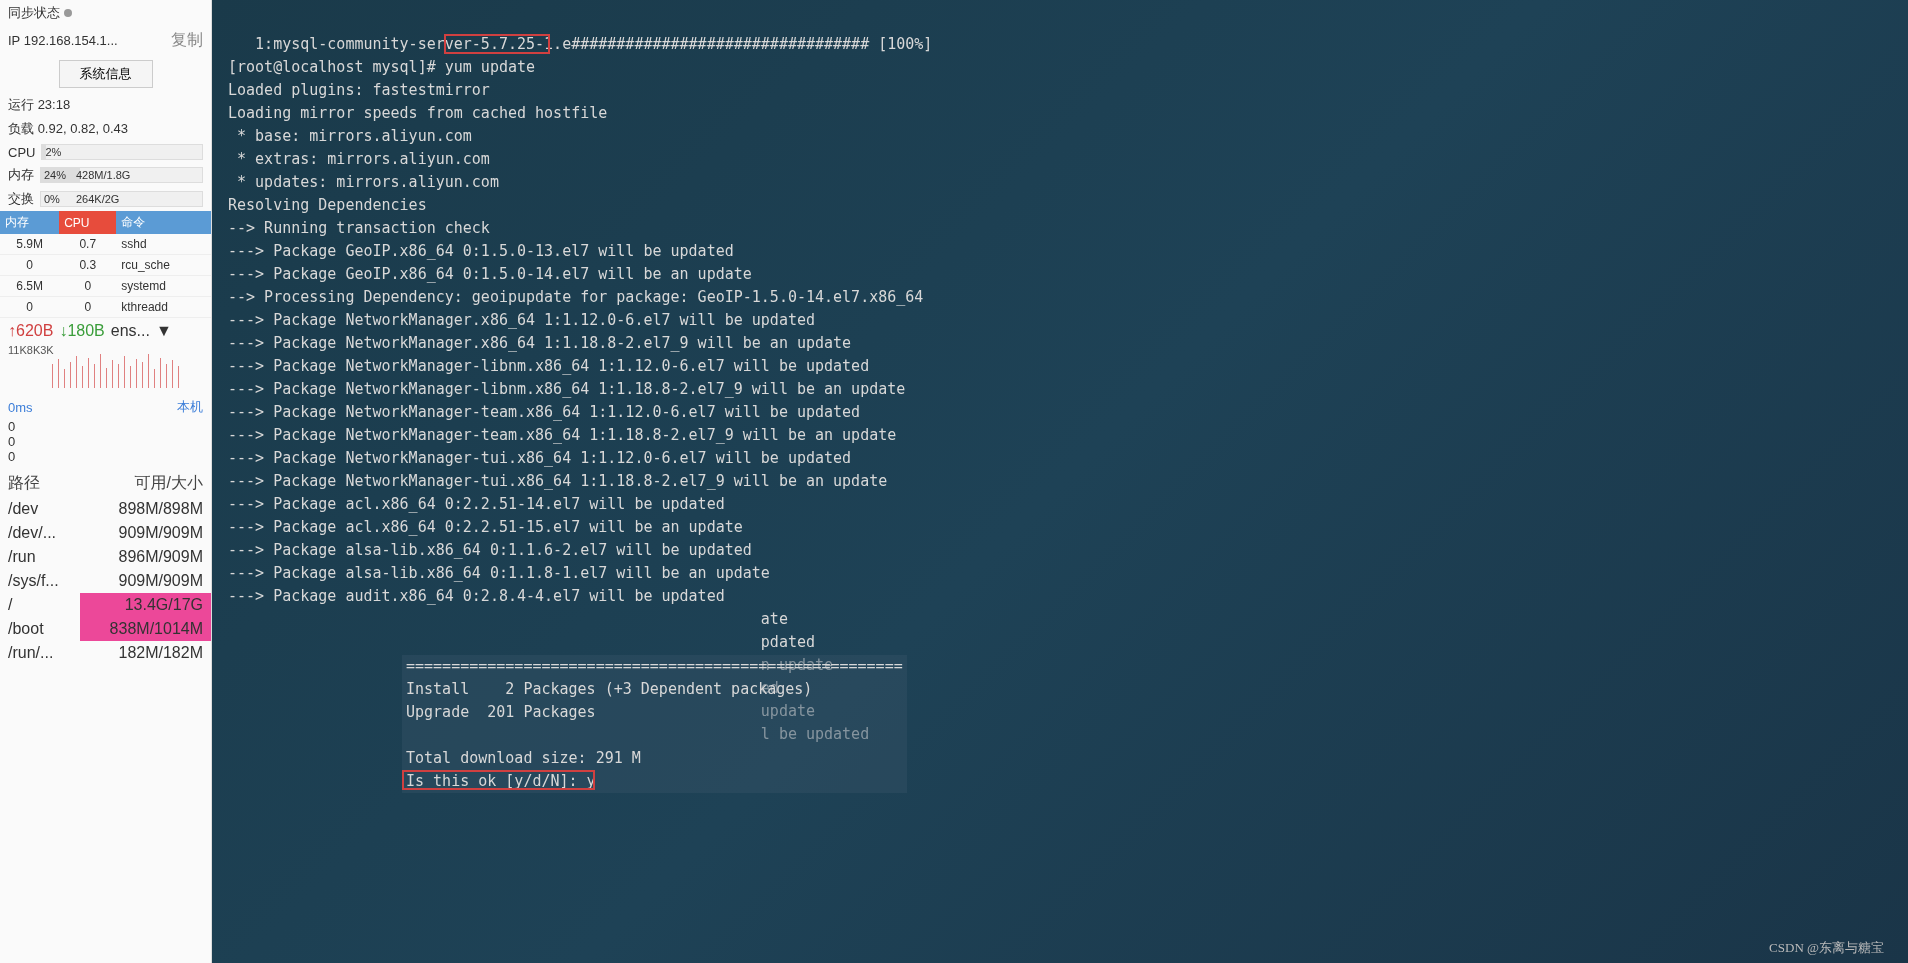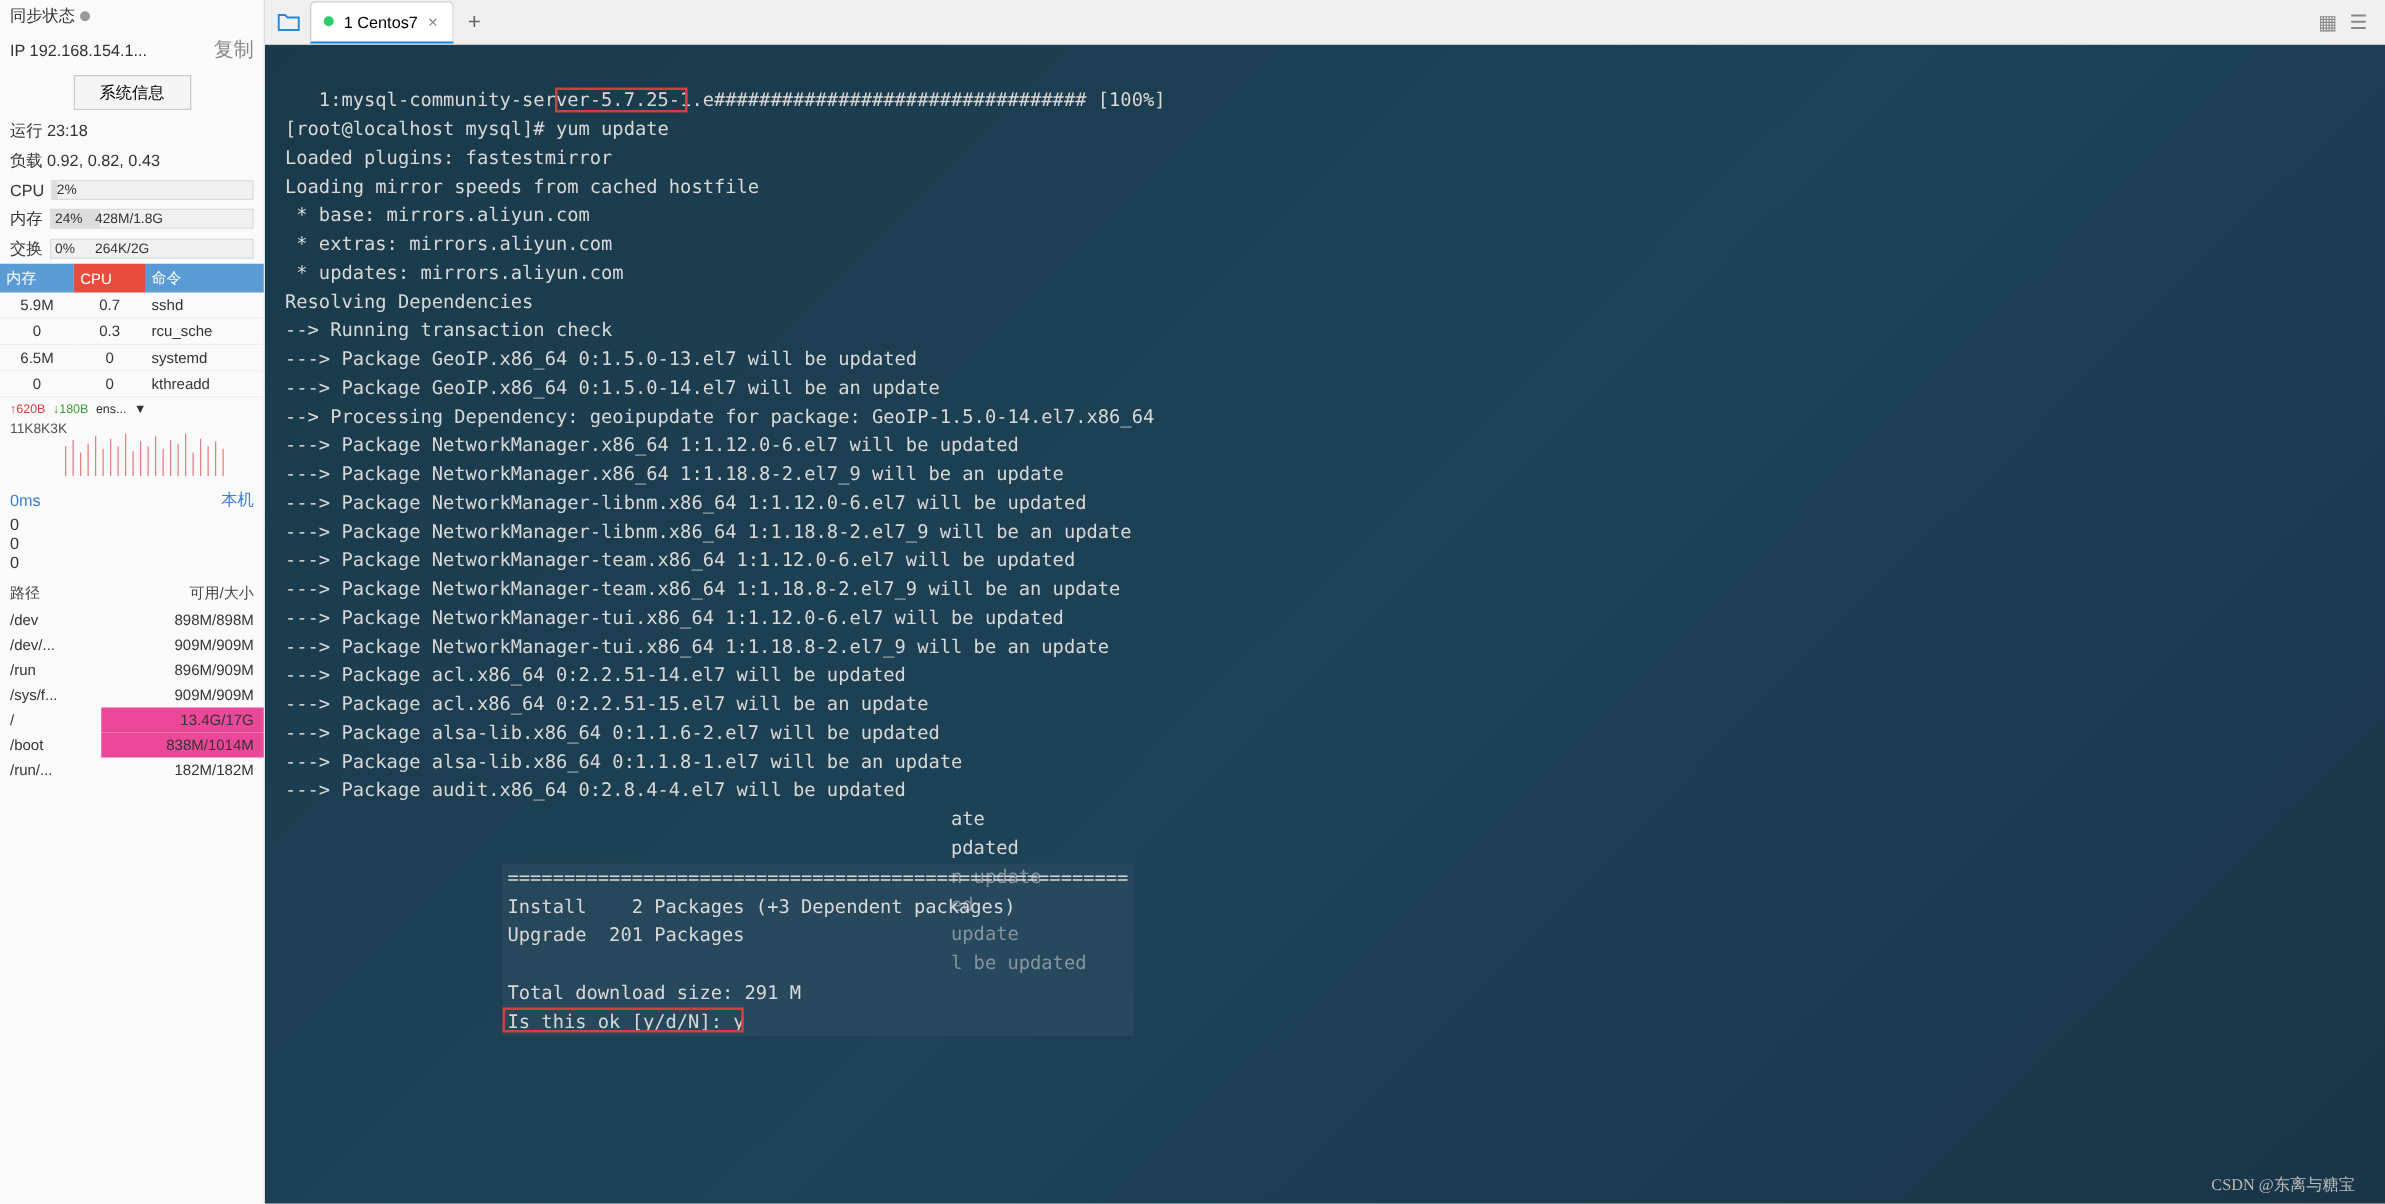--- a/index.html
+++ b/index.html
@@ -14,27 +14,27 @@
 .sb-line { padding:3px 8px; display:flex; justify-content:space-between; align-items:center; }
 .bar-wrap { flex:1; height:16px; background:#f0f0f0; border:1px solid #ddd; margin-left:6px; position:relative; display:flex; align-items:center; }
 .bar-fill { background:#ddd; height:100%; position:absolute; left:0; top:0; }
 .bar-text { position:relative; font-size:11px; padding:0 3px; z-index:1; display:flex; width:100%; }
 .bar-pct { width:32px; }
 .proc-table { width:100%; font-size:12px; border-collapse:collapse; }
 .proc-table th { background:#5b9bd5; color:#fff; padding:3px 5px; font-weight:normal; text-align:left; }
 .proc-table th.cpu { background:#e74c3c; }
 .proc-table td { padding:3px 5px; border-bottom:1px solid #eee; }
 .proc-table td.num { text-align:center; }
-.net-row { padding:4px 8px; display:flex; gap:6px; font-size:10px; align-items:center; }
+.net-row { padding:4px 8px; display:flex; gap:6px; font-size:16px; align-items:center; }
 .up { color:#d04040; } .down { color:#3a9d3a; }
 .chart { padding:0 8px 4px; }
 .chart svg { width:100%; height:44px; }
 .chart-labels { display:flex; flex-direction:row; position:absolute; left:8px; font-size:11px; color:#555; }
 .chart-box { position:relative; padding-left:28px; }
-.fs-table { width:100%; font-size:12px; border-collapse:collapse;padding-left:16px; }
+.fs-table { width:100%; font-size:16px; border-collapse:collapse;padding-left:16px; }
 .fs-table th { color:#444; padding:3px 8px; text-align:left; font-weight:normal; }
 .fs-table td { padding:3px 8px; }
 .fs-table td.r { text-align:right; }
 .highlight-cell { background:#ec4899; }
 .blue { color:#3b7dd8; }
 
 .content { flex:1; display:flex; flex-direction:column; }
 .tabbar { height:36px; background:#f0f0f0; border-bottom:1px solid #ccc; display:flex; align-items:center; padding:0 6px; gap:4px; }
 .tb-icon { width:26px; height:26px; display:flex; align-items:center; justify-content:center; border-radius:3px; }
 .folder-icon { color:#1e88e5; }
@@ -218,37 +218,20 @@
           </tr>
           <tr>
             <td>/run/...</td>
             <td class="r ">182M/182M</td>
           </tr>
         </tbody>
     </table>
   </div>
 
   <div class="content">
-    <div class="tabbar">
-      <div class="tb-icon folder-icon">
-        <svg width="20" height="16" viewBox="0 0 20 16">
-            <path d="M2 2h5l2 2h9v10H2z" fill="none" stroke="#1e88e5" stroke-width="1.5"></path>
-          </svg>
-      </div>
-      <div class="tab">
-        <span class="dot"></span>
-        <span>1 Centos7</span>
-        <span class="close">×</span>
-      </div>
-      <div class="tab-plus">+</div>
-      <div class="tb-right">
-        <span>▦</span>
-        <span>☰</span>
-      </div>
-    </div>
 
     <div class="terminal">
 <div id="term-lines">   1:mysql-community-server-5.7.25-1.e################################# [100%]
 [root@localhost mysql]# yum update
 Loaded plugins: fastestmirror
 Loading mirror speeds from cached hostfile
  * base: mirrors.aliyun.com
  * extras: mirrors.aliyun.com
  * updates: mirrors.aliyun.com
 Resolving Dependencies

